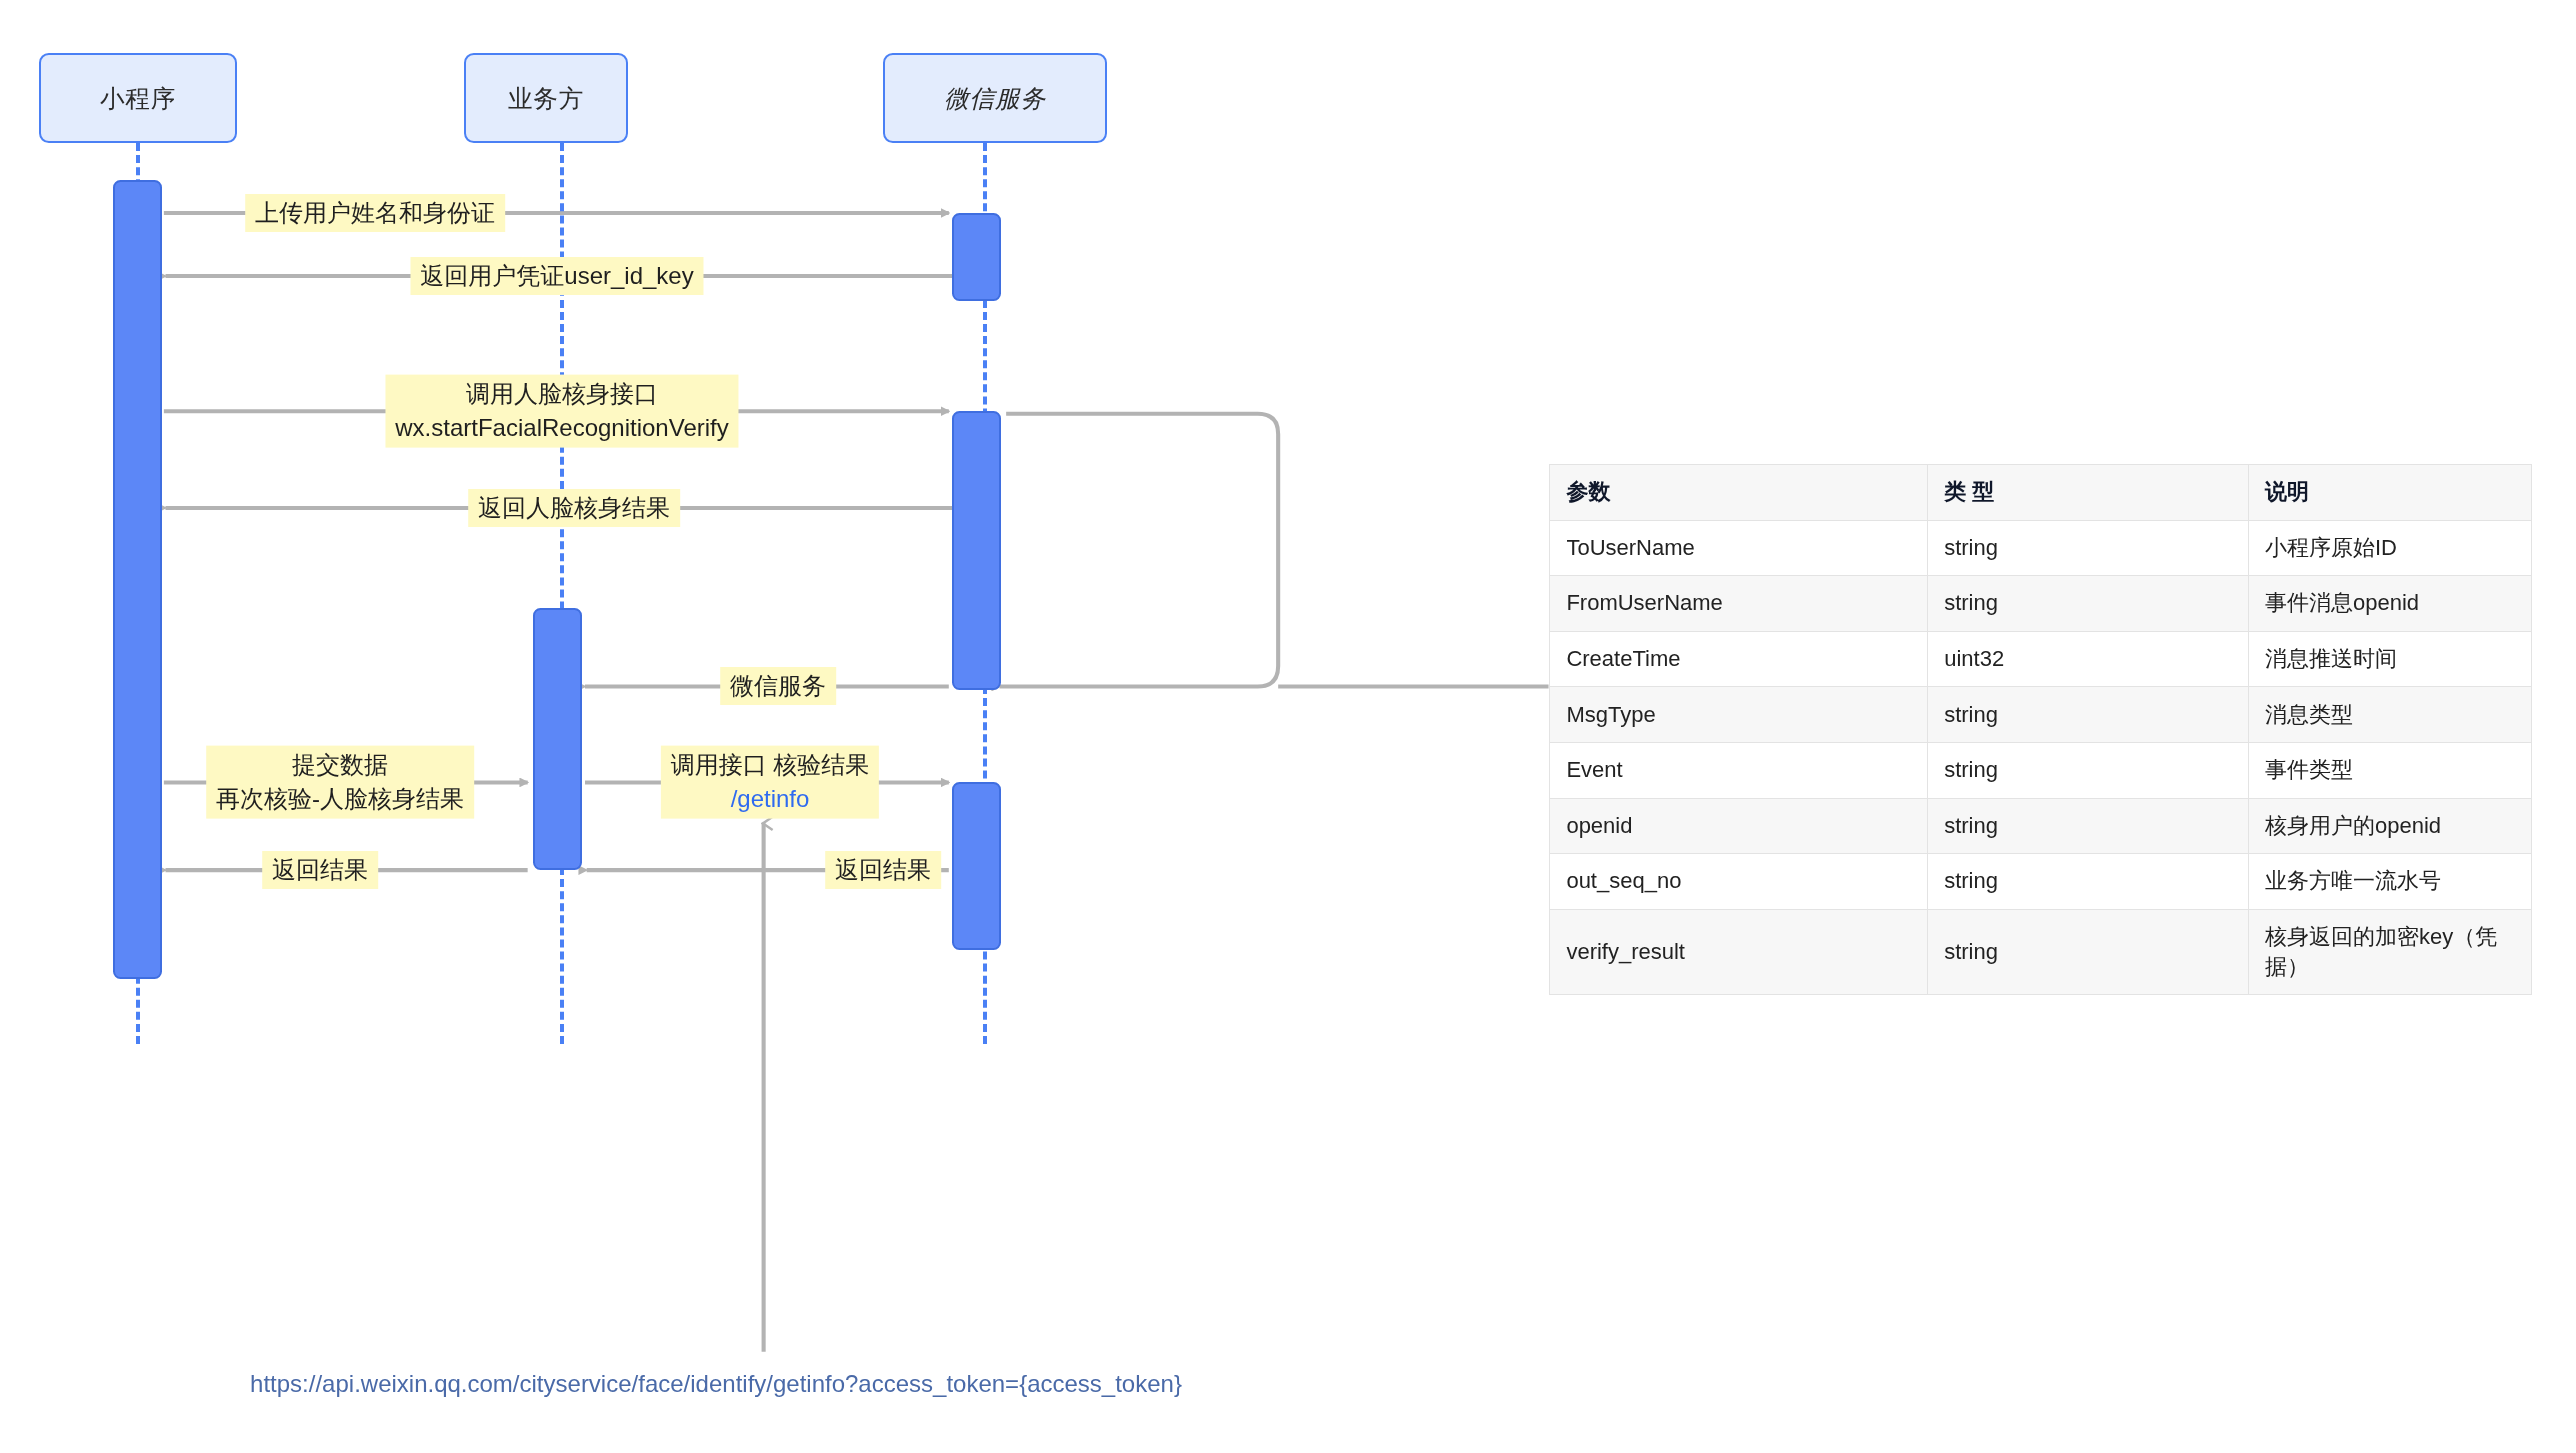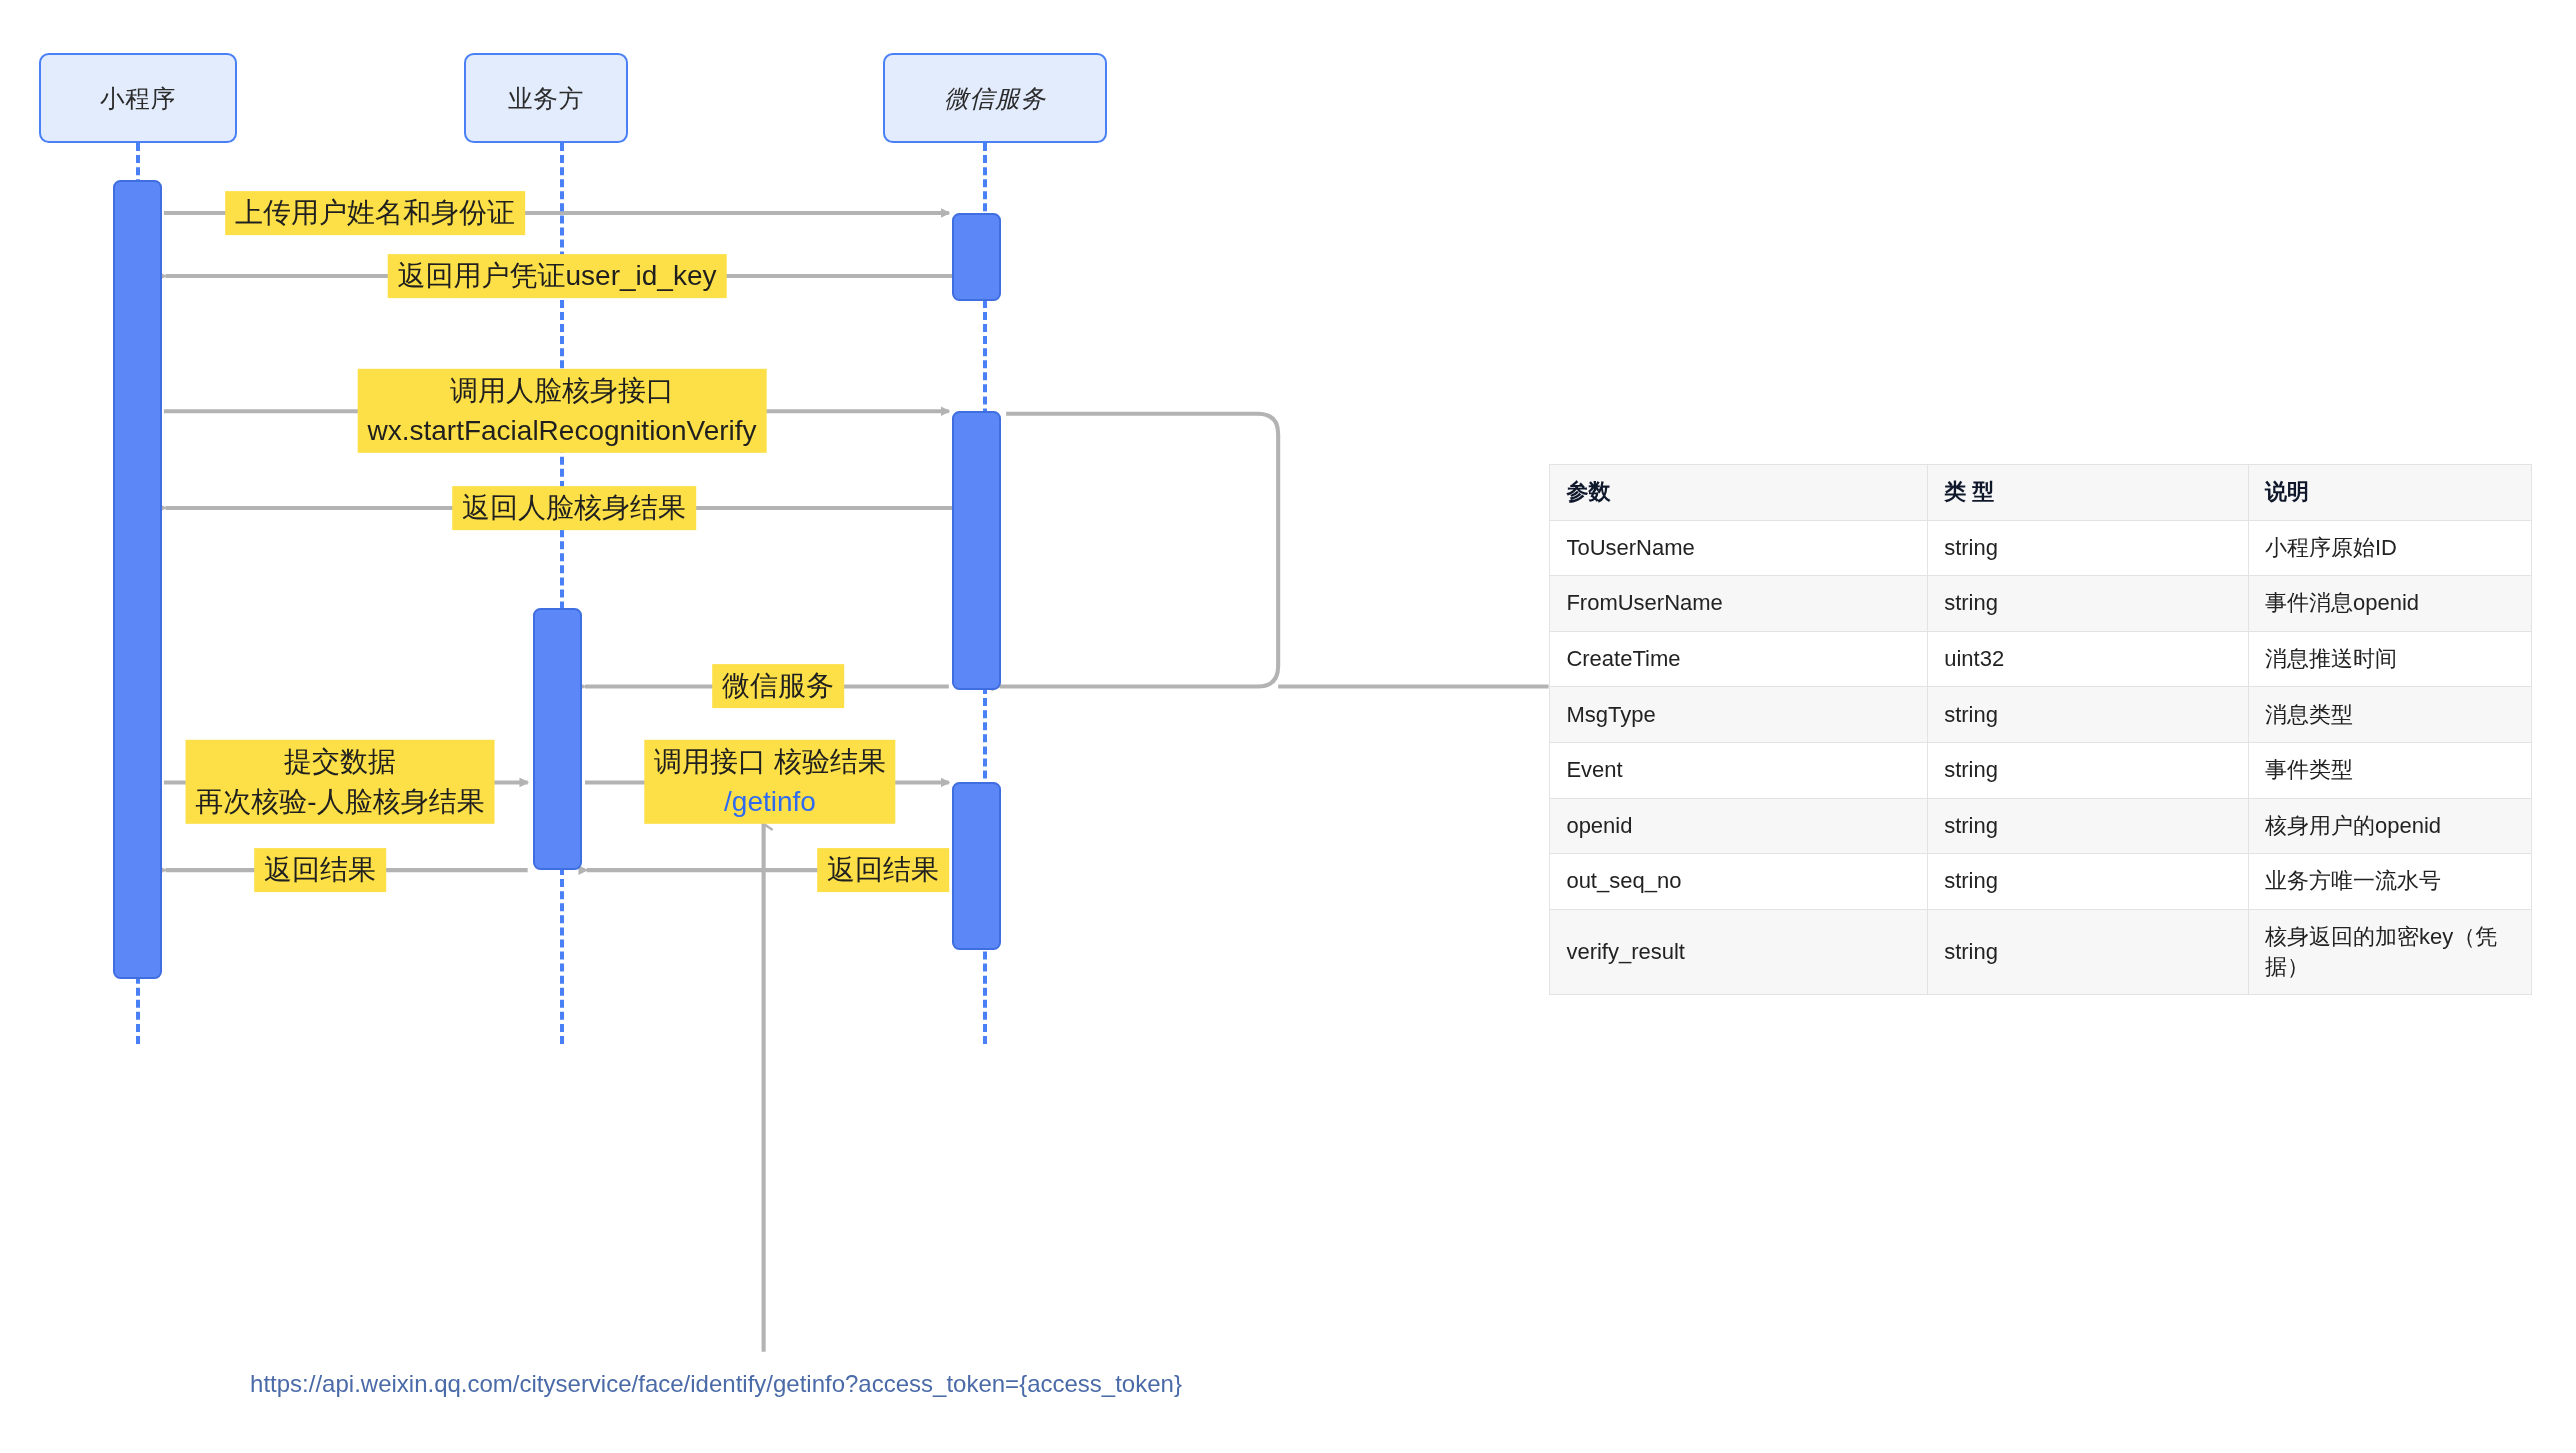--- a/index.html
+++ b/index.html
@@ -23,22 +23,22 @@
   }
 
   
   .activation{
     position:absolute;box-sizing:border-box;
     background:#5c87f7;border:2.5px solid #3f6ee0;border-radius:7.4px;
   }
 
   
   .msg-label{
-    position:absolute;background:#fde047;padding:1.6px 9.8px;
-    color:#1f1f1f;font-size:28px;line-height:1.45;
+    position:absolute;background:#fef9c3;padding:1.6px 9.8px;
+    color:#1f1f1f;font-size:24px;line-height:1.45;
     white-space:nowrap;text-align:center;transform:translate(-50%,-50%);
   }
   .msg-label.two-line{white-space:normal;}
   .msg-label .sub-link{color:#2f6bf0;display:block;}
 
   .note{
     position:absolute;color:#1f1f1f;font-size:24px;line-height:1.55;
     text-align:center;white-space:nowrap;transform:translateX(-50%);
   }
 

